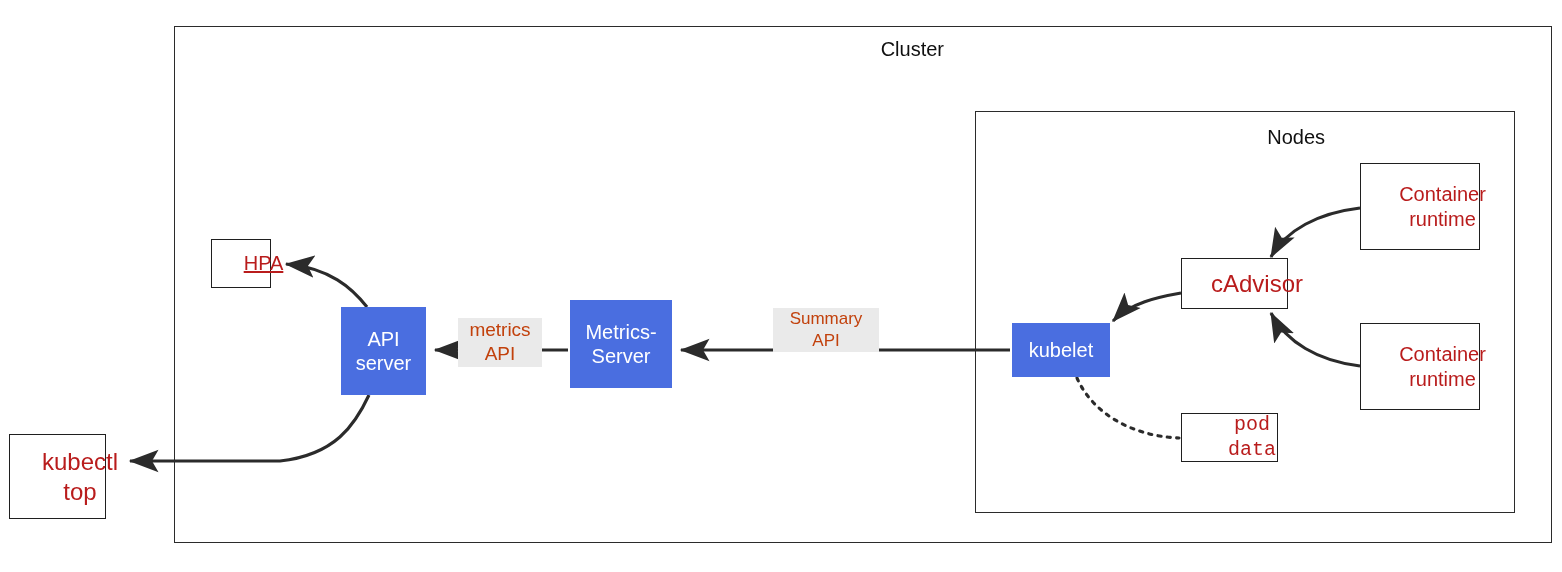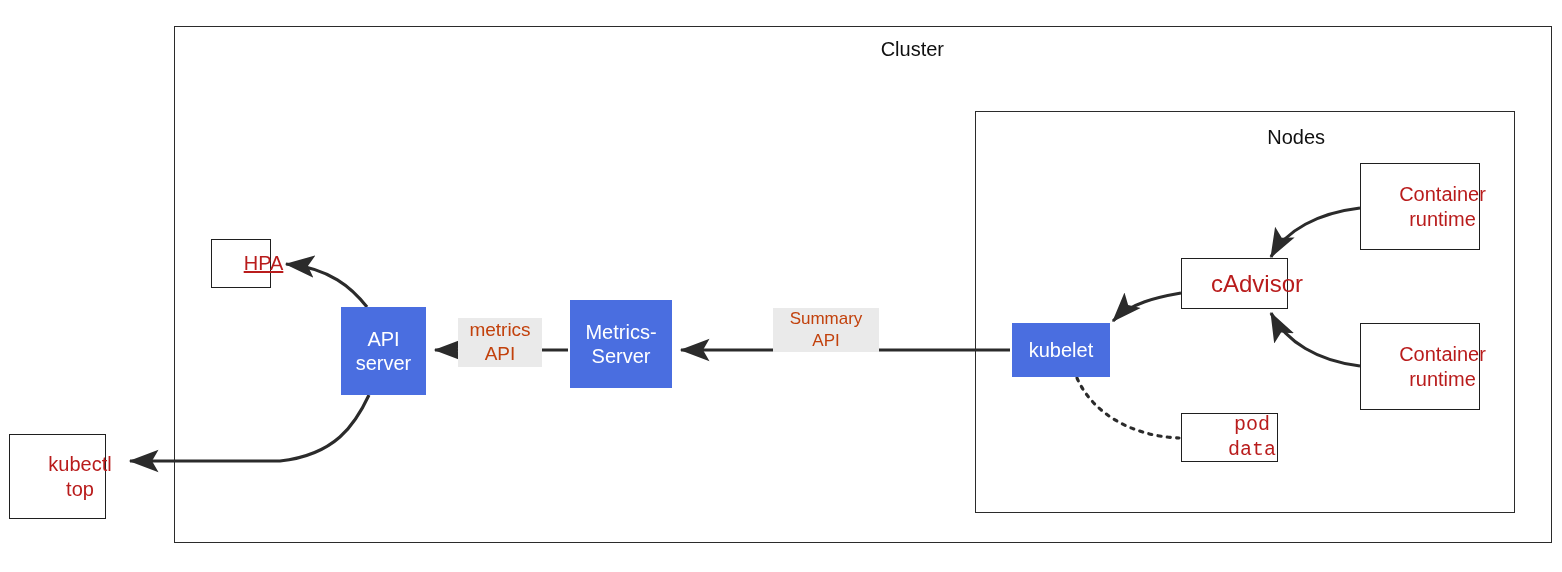--- a/index.html
+++ b/index.html
@@ -129,21 +129,21 @@
 
   <div class="edge-label" style="left:773px; top:308px; width:100px; font-size:17px;">
     <span>Summary</span><br>
     <span>API</span>
   </div>
 
   <div class="node plain" style="left:211px; top:239px; width:60px; height:49px; font-size:20px;text-decoration:underline;">
     <span>HPA</span>
   </div>
 
-  <div class="node plain" style="left:9px; top:434px; width:97px; height:85px; font-size:20px; flex-direction:column;">
+  <div class="node plain" style="left:9px; top:434px; width:97px; height:85px; font-size:24px; flex-direction:column;">
     <span class="nowrap">kubectl</span>
     <span class="nowrap">top</span>
   </div>
 
   <div class="node accent" style="left:341px; top:307px; width:85px; height:88px; font-size:20px; flex-direction:column;">
     <span class="nowrap">API</span>
     <span class="nowrap">server</span>
   </div>
 
   <div class="node accent" style="left:570px; top:300px; width:102px; height:88px; font-size:20px; flex-direction:column;">

